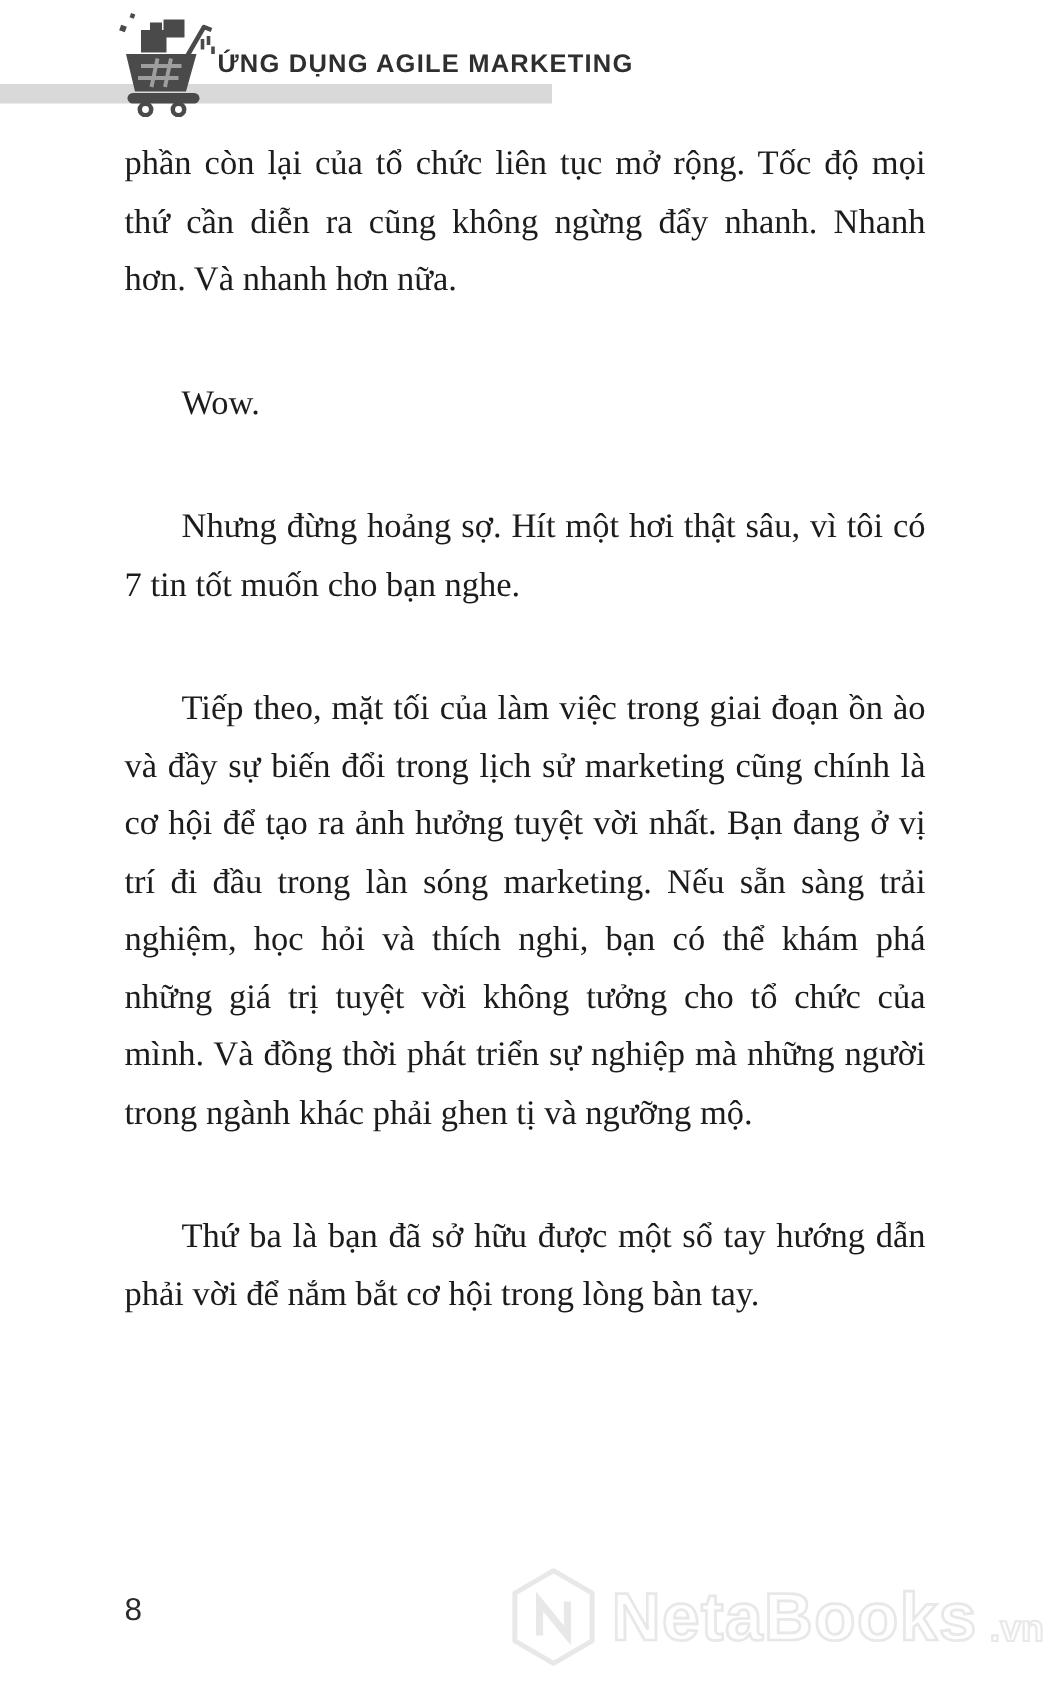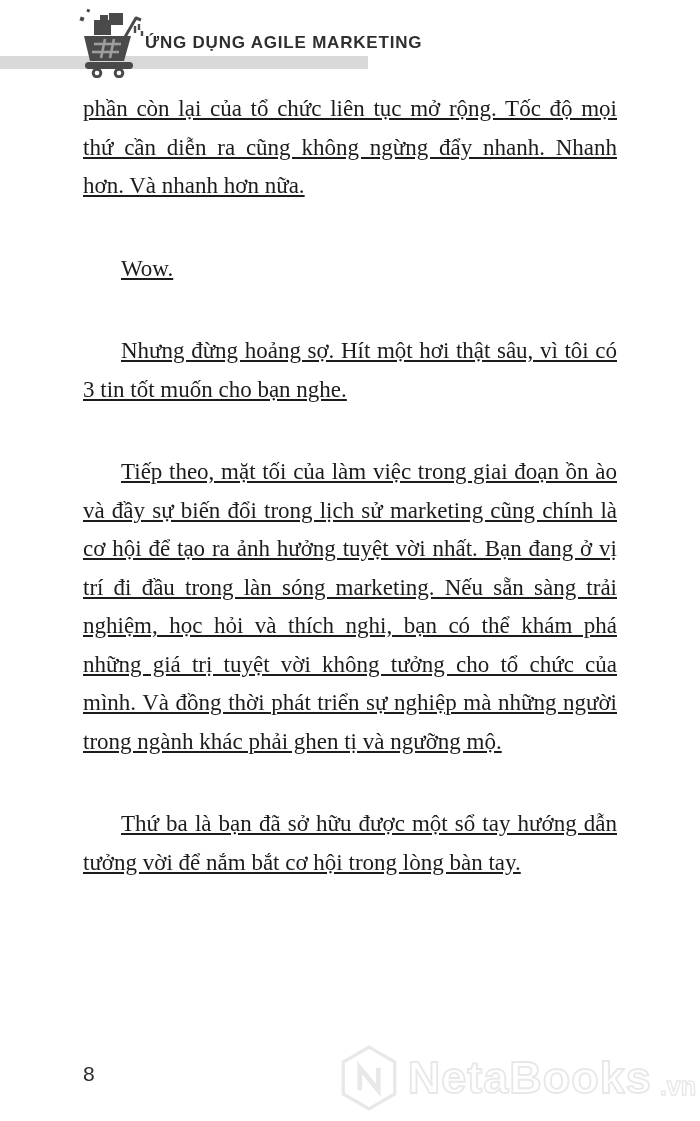--- a/index.html
+++ b/index.html
@@ -42,21 +42,21 @@
   
   .page-body {
     position: absolute;
     top: 90px; left: 83px;
     width: 534px;
     color: #1c1c1c;
     font-size: 23px;
     line-height: 38.5px;
     text-align: justify;
   }
-  .page-body p { margin: 0 0 15px 0; text-decoration: underline; }
+  .page-body p { margin: 0 0 15px 0; }
   .page-body p.indent { text-indent: 38px; margin-top: 44px; }
 
   
   .page-number {
     position: absolute;
     left: 83px; top: 1062px;
     font-family: "Liberation Sans", sans-serif;
     font-size: 21px;
     color: #2b2b2b;
   }
@@ -125,23 +125,23 @@
       <path d="M66,25 v5"></path>
     </g>
   </svg>
 
   <div class="header-title">ỨNG DỤNG AGILE MARKETING</div>
 </div>
 
 <div class="page-body">
   <p>phần còn lại của tổ chức liên tục mở rộng. Tốc độ mọi thứ cần diễn ra cũng không ngừng đẩy nhanh. Nhanh hơn. Và nhanh hơn nữa.</p>
   <p class="indent">Wow.</p>
-  <p class="indent">Nhưng đừng hoảng sợ. Hít một hơi thật sâu, vì tôi có 3 tin tốt muốn cho bạn nghe.</p>
+  <p class="indent">Nhưng đừng hoảng sợ. Hít một hơi thật sâu, vì tôi có 7 tin tốt muốn cho bạn nghe.</p>
   <p class="indent">Tiếp theo, mặt tối của làm việc trong giai đoạn ồn ào và đầy sự biến đổi trong lịch sử marketing cũng chính là cơ hội để tạo ra ảnh hưởng tuyệt vời nhất. Bạn đang ở vị trí đi đầu trong làn sóng marketing. Nếu sẵn sàng trải nghiệm, học hỏi và thích nghi, bạn có thể khám phá những giá trị tuyệt vời không tưởng cho tổ chức của mình. Và đồng thời phát triển sự nghiệp mà những người trong ngành khác phải ghen tị và ngưỡng mộ.</p>
-  <p class="indent">Thứ ba là bạn đã sở hữu được một sổ tay hướng dẫn tưởng vời để nắm bắt cơ hội trong lòng bàn tay.</p>
+  <p class="indent">Thứ ba là bạn đã sở hữu được một sổ tay hướng dẫn phải vời để nắm bắt cơ hội trong lòng bàn tay.</p>
 </div>
 
 <div class="page-number">8</div>
 
 <div class="watermark">
   <svg class="watermark-logo" viewBox="0 0 60 66" xmlns="http://www.w3.org/2000/svg">
     <path d="M30,3 L55,17.5 V48.5 L30,63 L5,48.5 V17.5 Z" fill="none" stroke="#e8e8e8" stroke-width="3.2" stroke-linejoin="round"></path>
     <path d="M21,45 L21,23 L39,45 L39,23" fill="none" stroke="#e8e8e8" stroke-width="4.6" stroke-linejoin="miter"></path>
   </svg>
   <span class="watermark-text">NetaBooks</span>

